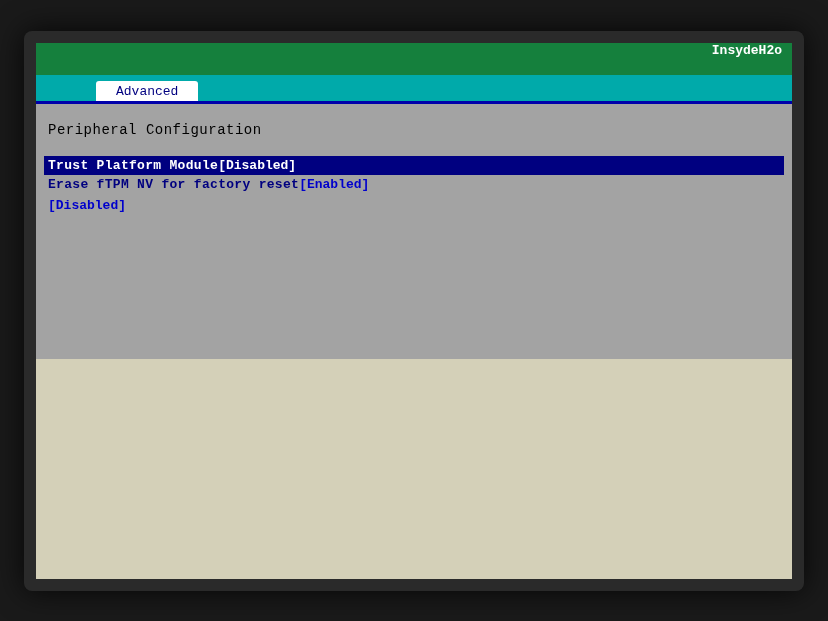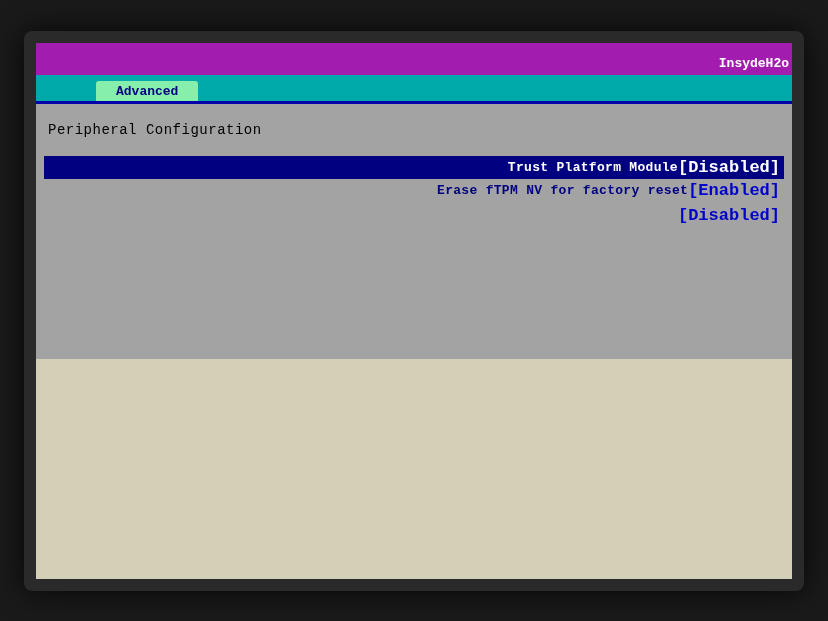--- a/index.html
+++ b/index.html
@@ -30,26 +30,25 @@
     .screen {
       width: 100%;
       height: 100%;
       background: #d4d0b8;
       position: relative;
       overflow: hidden;
     }
 
     
     .top-bar {
-      background: #a21caf;
+      background: #15803d;
       height: 32px;
       display: flex;
-      align-items: flex-end;
       justify-content: flex-end;
-      padding-right: 3px;
+      padding-right: 10px;
       position: relative;
     }
 
     .brand-text {
       color: #ffffff;
       font-size: 13px;
       font-weight: bold;
       font-family: 'Courier New', Courier, monospace;
       padding-bottom: 4px;
     }
@@ -57,23 +56,23 @@
     
     .tab-row {
       background: #00aaaa;
       display: flex;
       align-items: flex-end;
       padding-left: 60px;
       height: 26px;
     }
 
     .tab-active {
-      background: #86efac;
+      background: #ffffff;
       color: #000080;
-      font-weight: bold;
+      font-weight: normal;
       font-size: 13px;
       padding: 3px 20px 2px 20px;
       border-top-left-radius: 3px;
       border-top-right-radius: 3px;
       font-family: 'Courier New', Courier, monospace;
     }
 
     
     .separator-line {
       background: #0000aa;
@@ -98,21 +97,21 @@
     }
 
     .menu-items {
       display: flex;
       flex-direction: column;
       gap: 2px;
     }
 
     .menu-row {
       display: flex;
-      justify-content: flex-end;
+      justify-content: flex-start;
       align-items: center;
       padding: 2px 0;
     }
 
     .menu-row.selected {
       background: #000080;
       padding: 2px 4px;
       margin: -2px -4px;
     }
 
@@ -123,21 +122,21 @@
       font-weight: bold;
       letter-spacing: 0.3px;
     }
 
     .menu-row.selected .menu-label {
       color: #ffffff;
     }
 
     .menu-value {
       color: #0000cc;
-      font-size: 17px;
+      font-size: 13px;
       font-family: 'Courier New', Courier, monospace;
       font-weight: bold;
     }
 
     .menu-row.selected .menu-value {
       color: #ffffff;
     }
 
     
     .bottom-area {

